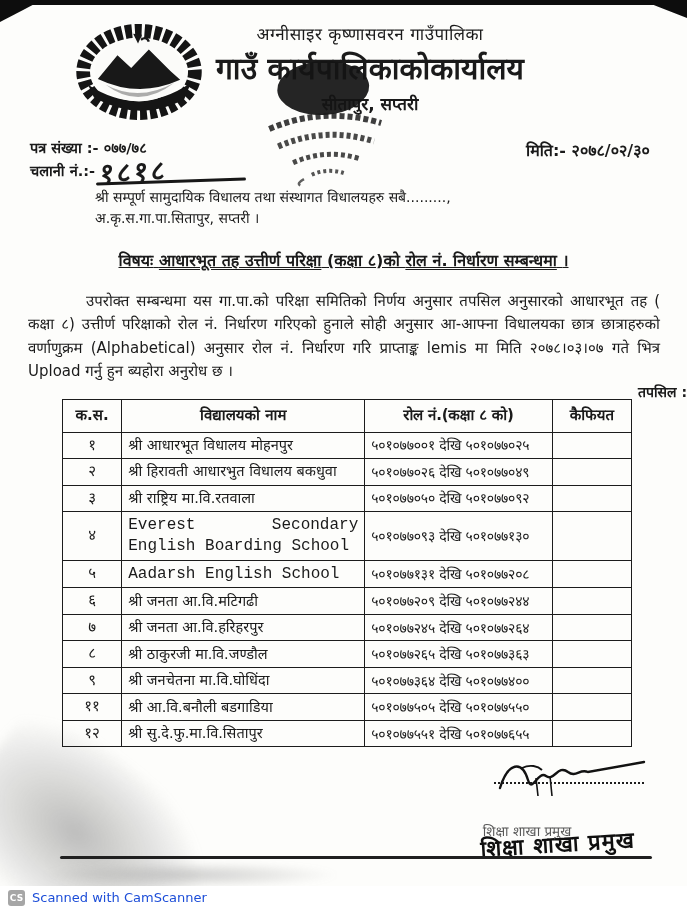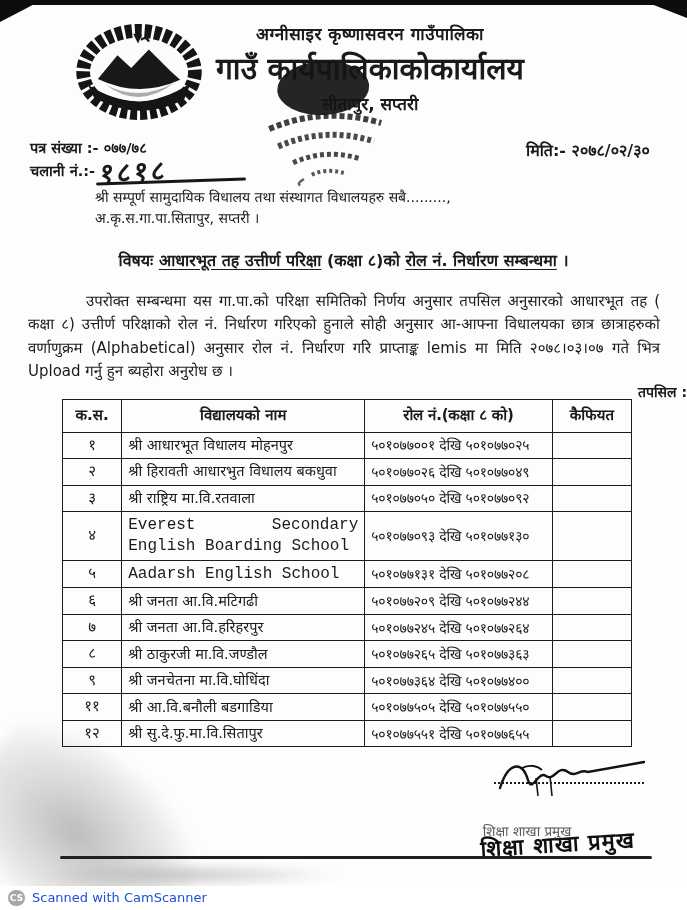--- a/index.html
+++ b/index.html
@@ -17,36 +17,36 @@
     clip-path:polygon(0 0,100% 0,100% 100%,40% 40%);}
   .smudge{position:absolute;left:-40px;top:755px;width:250px;height:170px;
     background:radial-gradient(ellipse at 45% 50%,rgba(110,110,110,.45),rgba(150,150,150,.18) 55%,transparent 75%);
     transform:rotate(38deg);filter:blur(5px);}
   .smudge2{position:absolute;left:40px;top:862px;width:300px;height:26px;
     background:radial-gradient(ellipse at 50% 50%,rgba(120,120,120,.35),transparent 70%);filter:blur(3px);}
 
   
   .emblem{position:absolute;left:76px;top:24px;width:128px;height:98px;}
   .hdr{position:absolute;left:150px;top:22px;width:440px;text-align:center;}
-  .hdr .l1{font-size:17px;font-weight:bold;letter-spacing:.5px;}
+  .hdr .l1{font-size:17px;font-weight:normal;letter-spacing:.5px;}
   .hdr .l2{font-size:30px;font-weight:bold;margin-top:2px;}
   .hdr .l3{font-size:17px;font-weight:bold;margin-top:4px;}
   .stamp{position:absolute;left:247px;top:58px;width:155px;height:128px;transform:rotate(-3deg);}
 
   
   .ref-l{position:absolute;left:30px;top:137px;font-size:14.5px;font-weight:bold;line-height:1.6;}
   .ref-r{position:absolute;left:526px;top:139px;font-size:16px;font-weight:bold;}
   .chalani-val{display:inline-block;font-size:27px;font-weight:bold;transform:rotate(-3deg) skewX(-6deg);
     letter-spacing:3px;line-height:.8;vertical-align:middle;}
   .chalani-swoosh{position:absolute;left:96px;top:180px;width:150px;height:3px;background:#171717;
     transform:rotate(-2deg);border-radius:2px;}
 
   .recipient{position:absolute;left:95px;top:187px;font-size:14px;font-weight:500;line-height:1.5;}
 
-  .subject{position:absolute;left:0;top:249px;width:687px;text-align:center;font-size:16px;font-weight:bold;}
+  .subject{position:absolute;left:0;top:249px;width:687px;text-align:center;font-size:16px;font-weight:bold;text-decoration:underline;}
   .subject .u{text-decoration:underline;text-underline-offset:3px;}
 
   .body-par{position:absolute;left:28px;top:290px;width:632px;font-size:15px;font-weight:500;
     line-height:1.55;text-align:justify;text-indent:58px;margin:0;}
 
   .tapasil{position:absolute;left:0;top:382px;width:687px;text-align:right;font-size:14px;font-weight:bold;}
 
   
   table.roll{position:absolute;left:62px;top:399px;width:570px;border-collapse:collapse;}
   table.roll th,table.roll td{border:1.6px solid #1c1c1c;padding:3px 6px;line-height:1.3;}
@@ -63,21 +63,21 @@
   .sig-name{position:absolute;left:452px;top:797px;width:205px;text-align:center;font-size:15px;font-weight:bold;}
   .sig-title-print{position:absolute;left:452px;top:822px;width:150px;text-align:center;font-size:13.5px;
     font-weight:500;color:#3a3a3a;opacity:.85;}
   .sig-title-stamp{position:absolute;left:445px;top:828px;width:225px;text-align:center;font-size:22px;
     font-weight:bold;color:#0f0f0f;transform:rotate(-3.5deg);letter-spacing:1px;}
 
   .rule{position:absolute;left:60px;top:856px;width:592px;height:2.5px;background:#202020;border-radius:2px;}
 
   
   .wm-bar{position:absolute;left:0;bottom:0;width:687px;height:24px;background:#ffffff;}
-  .cs-badge{position:absolute;left:8px;bottom:4px;width:17px;height:16px;background:#a6a6a6;border-radius:8px;
+  .cs-badge{position:absolute;left:8px;bottom:4px;width:17px;height:16px;background:#a6a6a6;border-radius:3px;
     color:#ffffff;font-size:9px;font-weight:bold;text-align:center;line-height:16px;}
   .wm-text{position:absolute;left:32px;bottom:5px;font-size:13px;color:#1d4ed8;}
 </style>
 </head>
 <body>
 
 <div id="page">
 
   <div class="top-edge"></div>
   <div class="corner-l"></div>

